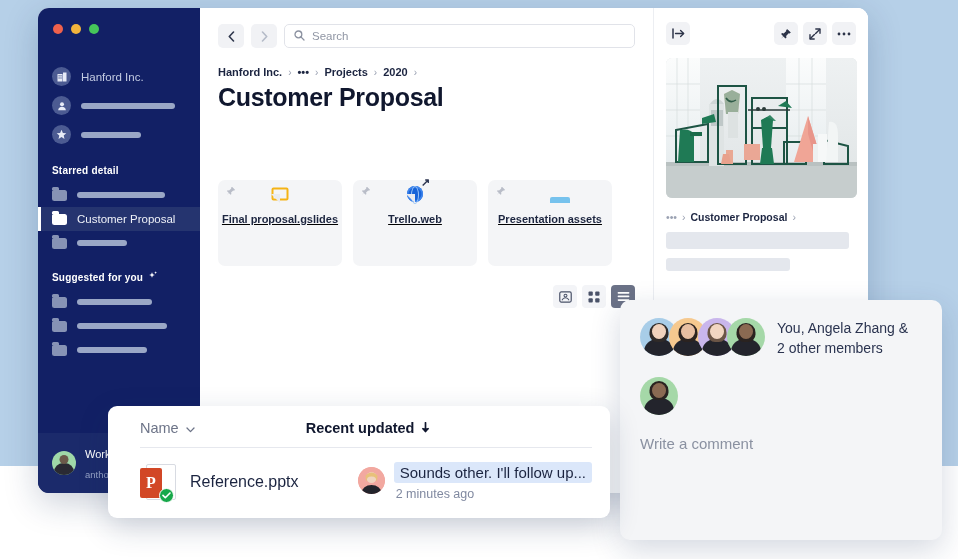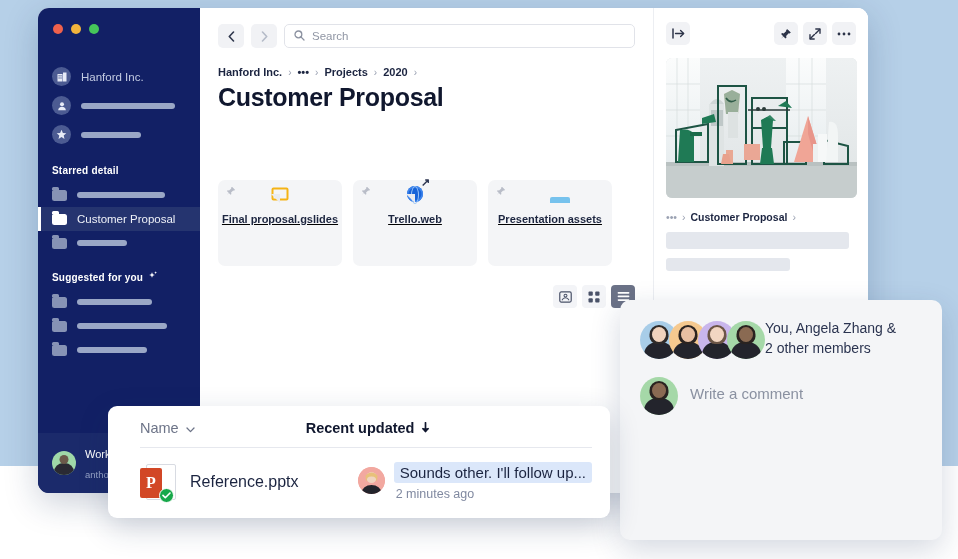--- a/index.html
+++ b/index.html
@@ -289,42 +289,42 @@
   }
   .lc-time { font-size: 12.5px; color: #8089a0; margin-top: 5px; margin-left: 2px; }
 
   
   .comments {
     position: absolute; left: 620px; top: 300px; width: 322px; height: 240px;
     background: #f4f5f7; border-radius: 10px; padding: 18px 20px;
     box-shadow: 0 10px 30px rgba(24,44,86,.18);
     z-index: 35; overflow: hidden;
   }
-  .members-row { display: flex; align-items: flex-end; }
+  .members-row { display: flex; align-items: flex-start; gap: 12px; }
   .avstack { display: flex; flex: 0 0 auto; }
   .avstack .av { margin-left: -9px; }
   .avstack .av:first-child { margin-left: 0; }
   .av {
     width: 38px; height: 38px; border-radius: 50%; position: relative;
     overflow: hidden; flex: 0 0 38px;
   }
   .av .head {
     position: absolute; left: 50%; top: 17%; transform: translateX(-50%);
     width: 14px; height: 15px; border-radius: 50%; z-index: 2;
   }
   .av .body {
     position: absolute; left: 50%; bottom: -2px; transform: translateX(-50%);
     width: 30px; height: 19px; border-radius: 13px 13px 0 0; background: #23242c;
   }
   .av .hair {
     position: absolute; left: 50%; top: 12%; transform: translateX(-50%);
     width: 19px; height: 19px; border-radius: 50% 50% 40% 40%; z-index: 1;
   }
   .members-text { font-size: 14px; color: #2b3burgundy; color: #2b3consumer; color: #2b3450; line-height: 1.45; }
-  .comment-block { display: flex; gap: 12px; margin-top: 18px; }
+  .comment-block { display: flex; gap: 12px; margin-top: 18px; flex-direction: column; }
   .write-placeholder { font-size: 15px; color: #8a91a1; padding-top: 8px; }
   .comment-body { font-size: 14.5px; color: #2b3450; line-height: 1.5; padding-top: 2px; }
 </style>
 </head>
 <body>
 
 <div id="root">
 
   <div class="backdrop-blue"></div>
 

